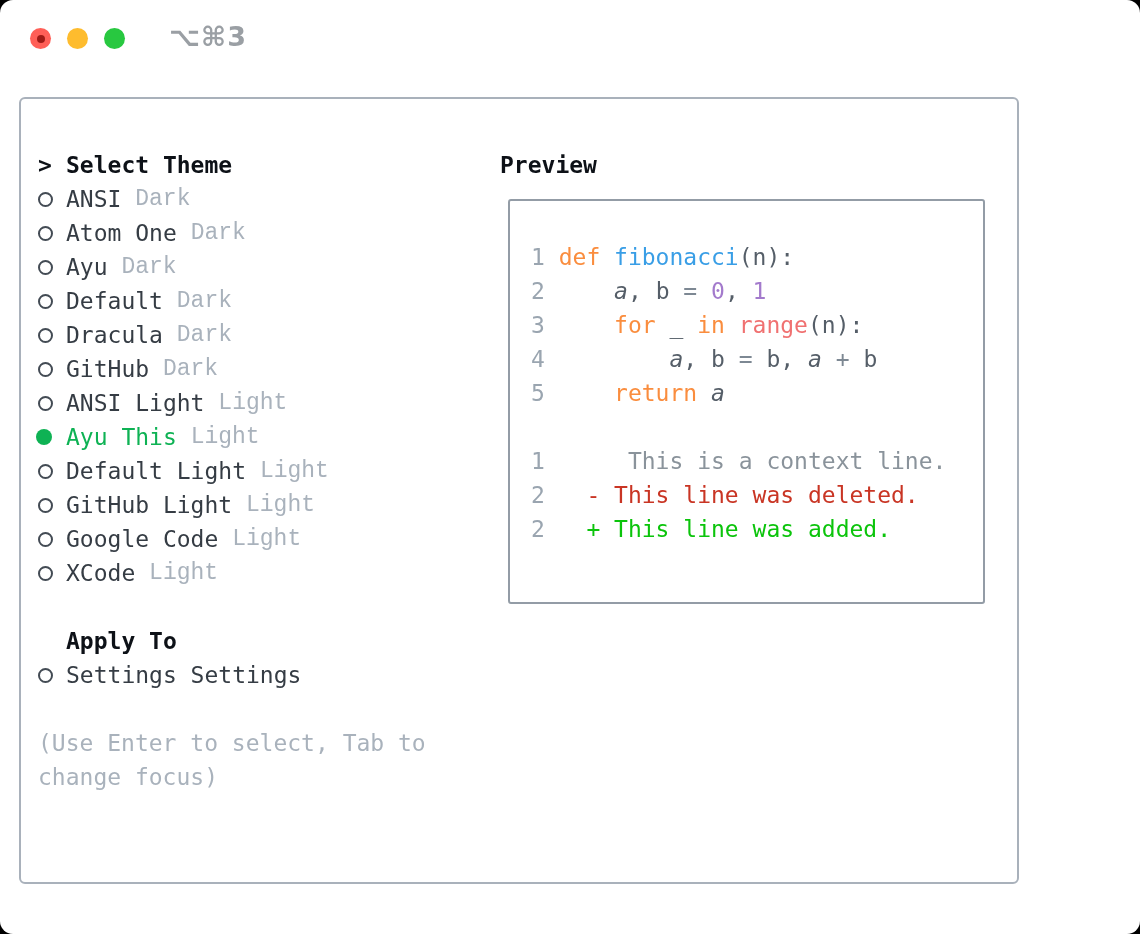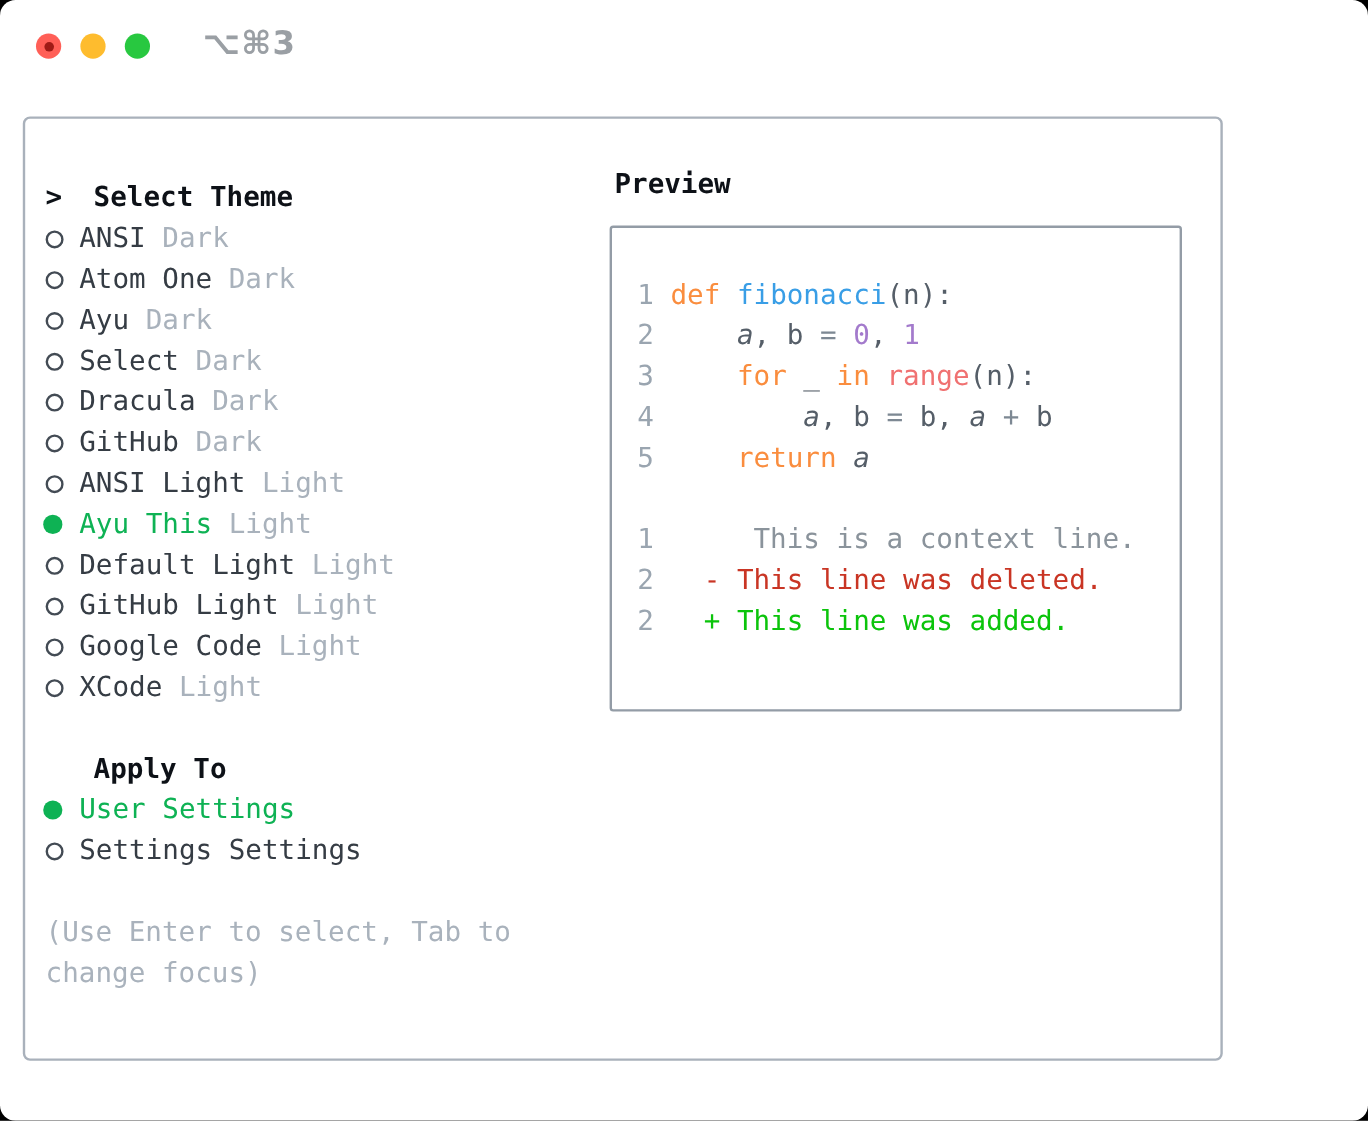--- a/index.html
+++ b/index.html
@@ -25,30 +25,30 @@
   
   .panel{
     position:absolute;left:19px;top:97px;width:996px;height:783px;
     border:2px solid #A9B1BB;border-radius:6px;box-sizing:content-box;
   }
   
   .left-col{position:absolute;left:17px;top:49px;font-size:23px;line-height:34px;}
   .row{height:34px;display:flex;align-items:center;white-space:pre;}
   .marker{width:28px;flex:0 0 28px;display:flex;align-items:center;}
   .caret{font-weight:700;color:#0D1117;}
-  .hdr{font-weight:700;color:#0D1117;margin-left:12px;}
+  .hdr{font-weight:700;color:#0D1117;}
   .ring{width:11px;height:11px;border:2px solid #434B54;border-radius:50%;}
   .dotsel{width:16px;height:16px;background:#0EB254;border-radius:50%;margin-left:-2px;}
   .opt-label{color:#353C44;}
-  .opt-variant{color:#A9B2BC;}
+  .opt-variant{color:#A9B2BC;font-family:Liberation Mono, monospace;}
   .option-row.selected .opt-label{color:#0EB254;}
   .spacer{height:34px;}
   .help{color:#A9B2BC;}
   
-  .right-col{position:absolute;left:479px;top:38px;font-size:23px;line-height:34px;}
+  .right-col{position:absolute;left:479px;top:49px;font-size:23px;line-height:34px;}
   .preview-box{
     margin:17px 0 0 8px;width:477px;height:405px;box-sizing:border-box;
     border:2px solid #939CA6;border-radius:3px;overflow:hidden;
   }
   .preview-box pre{margin:0;padding:5px 0 0 21px;font-family:inherit;font-size:23px;line-height:34px;}
   .pline{height:34px;white-space:pre;}
   .lnum{display:inline-block;width:2ch;color:#9AA5B0;}
   .tk-kw{color:#FA8D3E;}
   .tk-fn{color:#399EE6;}
   .tk-rg{color:#F07171;}
@@ -81,40 +81,39 @@
         <span class="marker">
           <span class="caret">&gt;</span>
         </span>
         <span class="hdr">Select Theme</span>
       </div>
 
       <div id="theme-list">
           <div class="row option-row"><span class="marker"><span class="ring"></span></span><span class="opt-label">ANSI </span><span class="opt-variant">Dark</span></div>
           <div class="row option-row"><span class="marker"><span class="ring"></span></span><span class="opt-label">Atom One </span><span class="opt-variant">Dark</span></div>
           <div class="row option-row"><span class="marker"><span class="ring"></span></span><span class="opt-label">Ayu </span><span class="opt-variant">Dark</span></div>
-          <div class="row option-row"><span class="marker"><span class="ring"></span></span><span class="opt-label">Select </span><span class="opt-variant">Dark</span></div>
+          <div class="row option-row"><span class="marker"><span class="ring"></span></span><span class="opt-label">Default </span><span class="opt-variant">Dark</span></div>
           <div class="row option-row"><span class="marker"><span class="ring"></span></span><span class="opt-label">Dracula </span><span class="opt-variant">Dark</span></div>
           <div class="row option-row"><span class="marker"><span class="ring"></span></span><span class="opt-label">GitHub </span><span class="opt-variant">Dark</span></div>
           <div class="row option-row"><span class="marker"><span class="ring"></span></span><span class="opt-label">ANSI Light </span><span class="opt-variant">Light</span></div>
           <div class="row option-row selected"><span class="marker"><span class="dotsel"></span></span><span class="opt-label">Ayu This </span><span class="opt-variant">Light</span></div>
           <div class="row option-row"><span class="marker"><span class="ring"></span></span><span class="opt-label">Default Light </span><span class="opt-variant">Light</span></div>
           <div class="row option-row"><span class="marker"><span class="ring"></span></span><span class="opt-label">GitHub Light </span><span class="opt-variant">Light</span></div>
           <div class="row option-row"><span class="marker"><span class="ring"></span></span><span class="opt-label">Google Code </span><span class="opt-variant">Light</span></div>
           <div class="row option-row"><span class="marker"><span class="ring"></span></span><span class="opt-label">XCode </span><span class="opt-variant">Light</span></div>
         </div>
 
       <div class="spacer"></div>
 
       <div class="row">
         <span class="marker"></span>
         <span class="hdr">Apply To</span>
       </div>
 
       <div id="apply-list">
-          <div class="row option-row selected"><span class="marker"><span class="dotsel"></span></span><span class="opt-label">User Settings</span></div>
           <div class="row option-row"><span class="marker"><span class="ring"></span></span><span class="opt-label">Settings Settings</span></div>
         </div>
 
       <div class="spacer"></div>
 
       <div class="help">
         <div class="row">(Use Enter to select, Tab to</div>
         <div class="row">change focus)</div>
       </div>
     </div>

